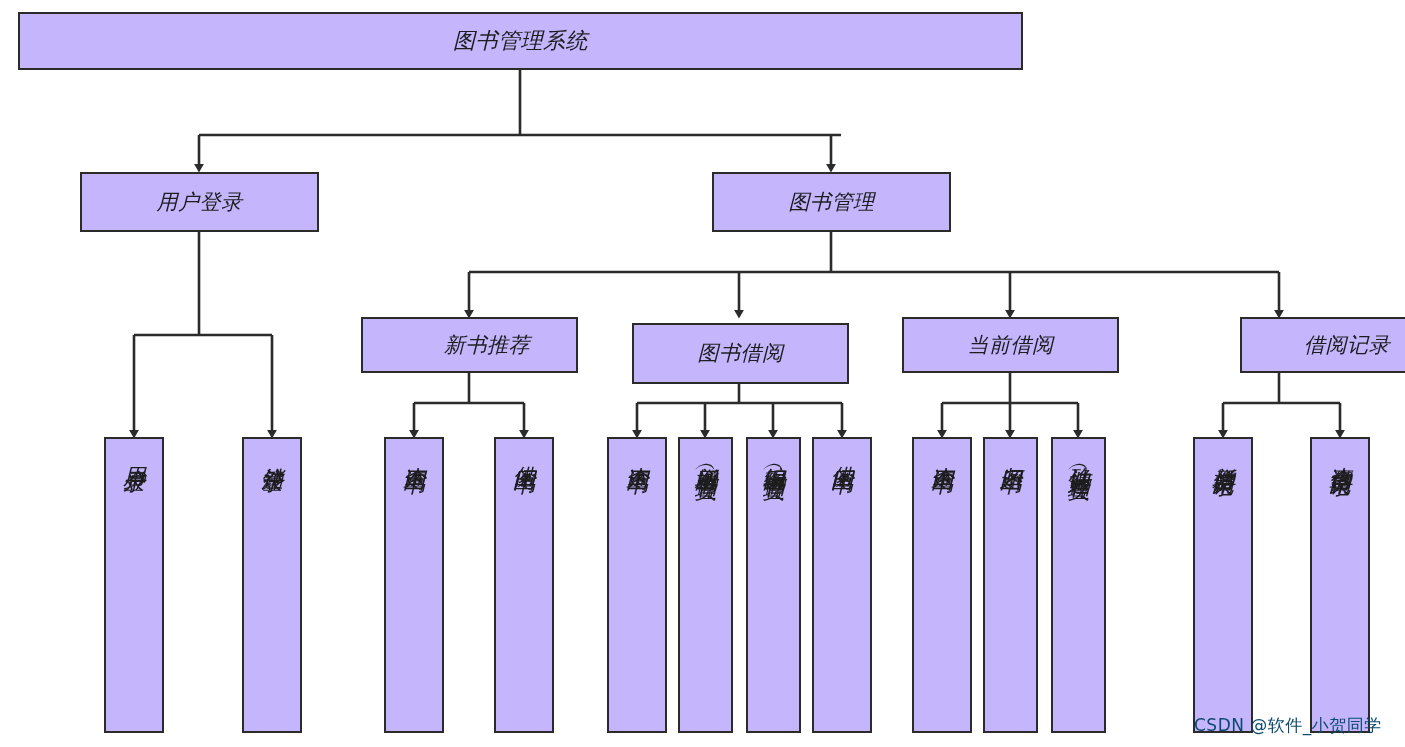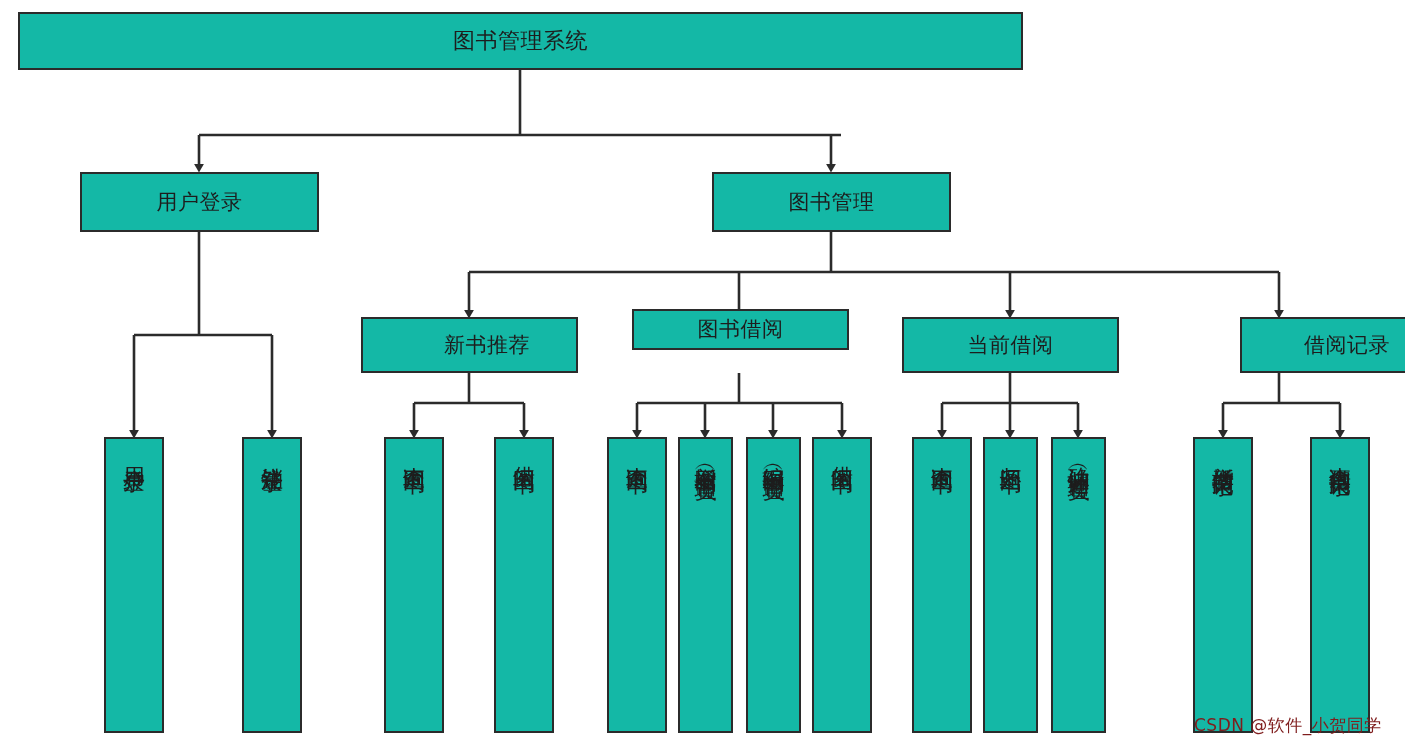--- a/index.html
+++ b/index.html
@@ -25,25 +25,26 @@
     left: 0;
     top: 0;
     width: 1405px;
     height: 747px;
     pointer-events: none;
   }
   .node {
     position: absolute;
     box-sizing: border-box;
     border: 2.5px solid #2b2b2b;
-    background: #14b8a6;
+    background: #c4b5fd;
     display: flex;
     align-items: center;
     justify-content: center;
     overflow: hidden;
+    font-style: italic;
   }
   .node .label {
     color: #1d1d1d;
     line-height: 1.18;
     text-align: center;
     white-space: pre-line;
   }
   .node.horizontal .label {
     writing-mode: horizontal-tb;
     font-size: 21px;
@@ -59,21 +60,21 @@
   }
   .node.vertical .label {
     writing-mode: vertical-rl;
     text-orientation: upright;
     font-size: 22px;
     letter-spacing: 2px;
     line-height: 1;
   }
   .watermark {
     position: absolute;
-    color: #7f1d1d;
+    color: #0c4a6e;
     font-size: 17px;
     letter-spacing: 0.5px;
     white-space: nowrap;
     user-select: none;
   }
 </style>
 </head>
 <body>
 
 <div id="diagram-root">
@@ -135,21 +136,21 @@
   <div class="node horizontal" style="left:80px; top:172px; width:239px; height:60px;">
     <span class="label">用户登录</span>
   </div>
   <div class="node horizontal" style="left:712px; top:172px; width:239px; height:60px;align-items:center;">
     <span class="label">图书管理</span>
   </div>
 
   <div class="node horizontal" style="left:361px; top:317px; width:217px; height:56px;padding-left:35px;">
     <span class="label">新书推荐</span>
   </div>
-  <div class="node horizontal" style="left:632px; top:309px; width:217px; height:41px;">
+  <div class="node horizontal" style="left:632px; top:323px; width:217px; height:61px;">
     <span class="label">图书借阅</span>
   </div>
   <div class="node horizontal" style="left:902px; top:317px; width:217px; height:56px;">
     <span class="label">当前借阅</span>
   </div>
   <div class="node horizontal" style="left:1240px; top:317px; width:214px; height:56px;">
     <span class="label">借阅记录</span>
   </div>
 
   <div class="node vertical" style="left:104px; top:437px; width:60px; height:296px;">

